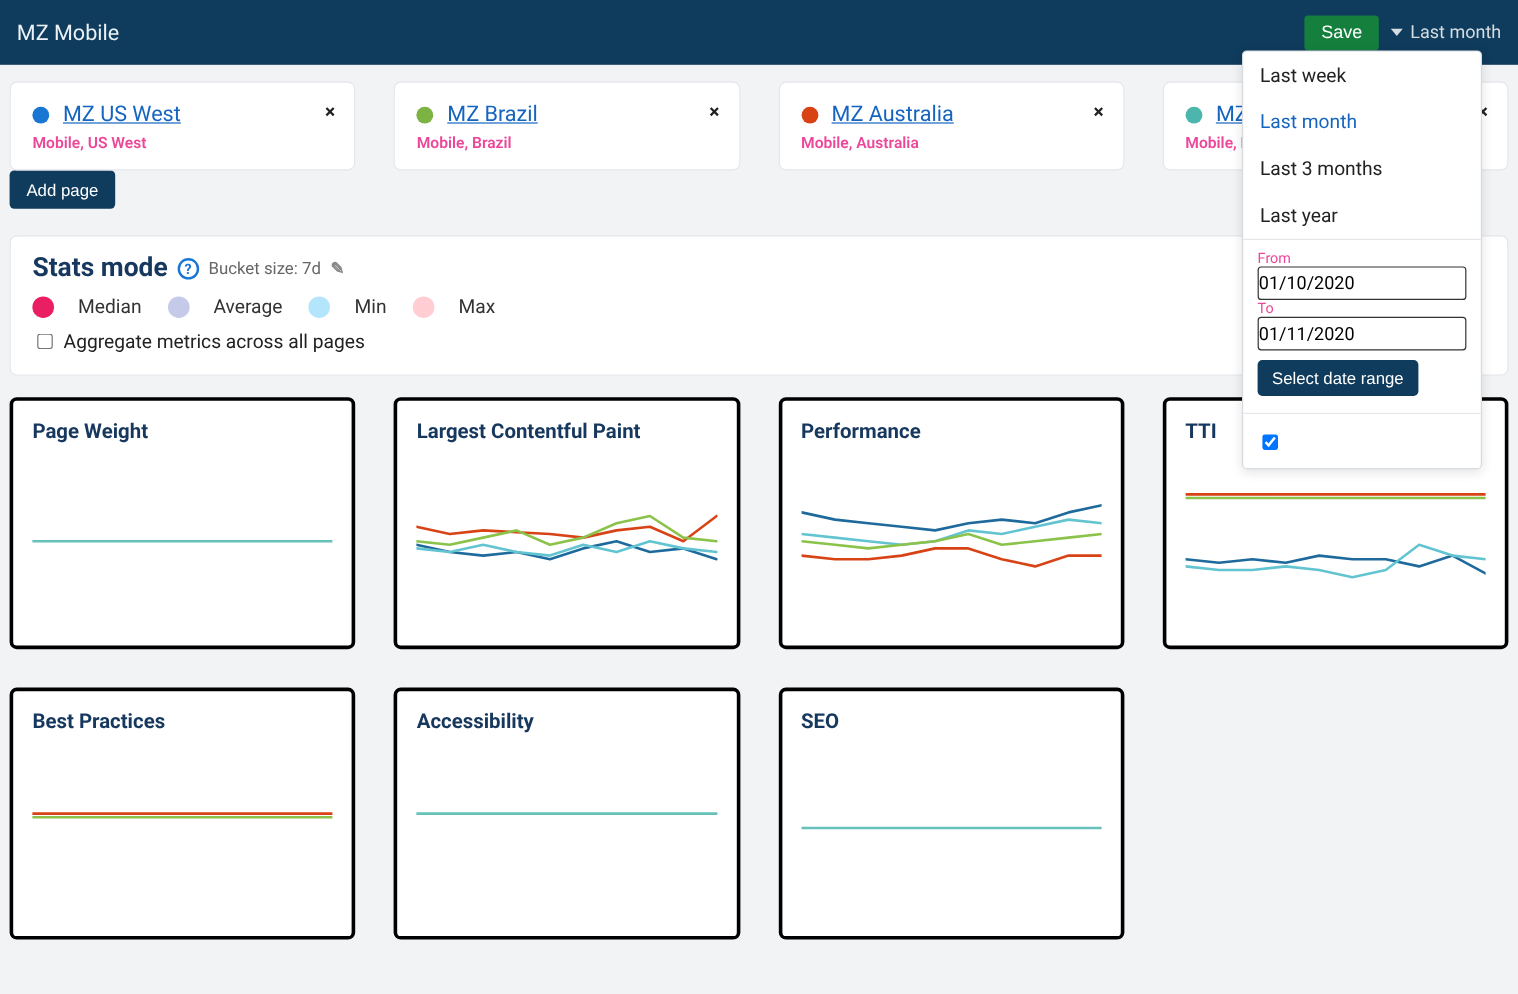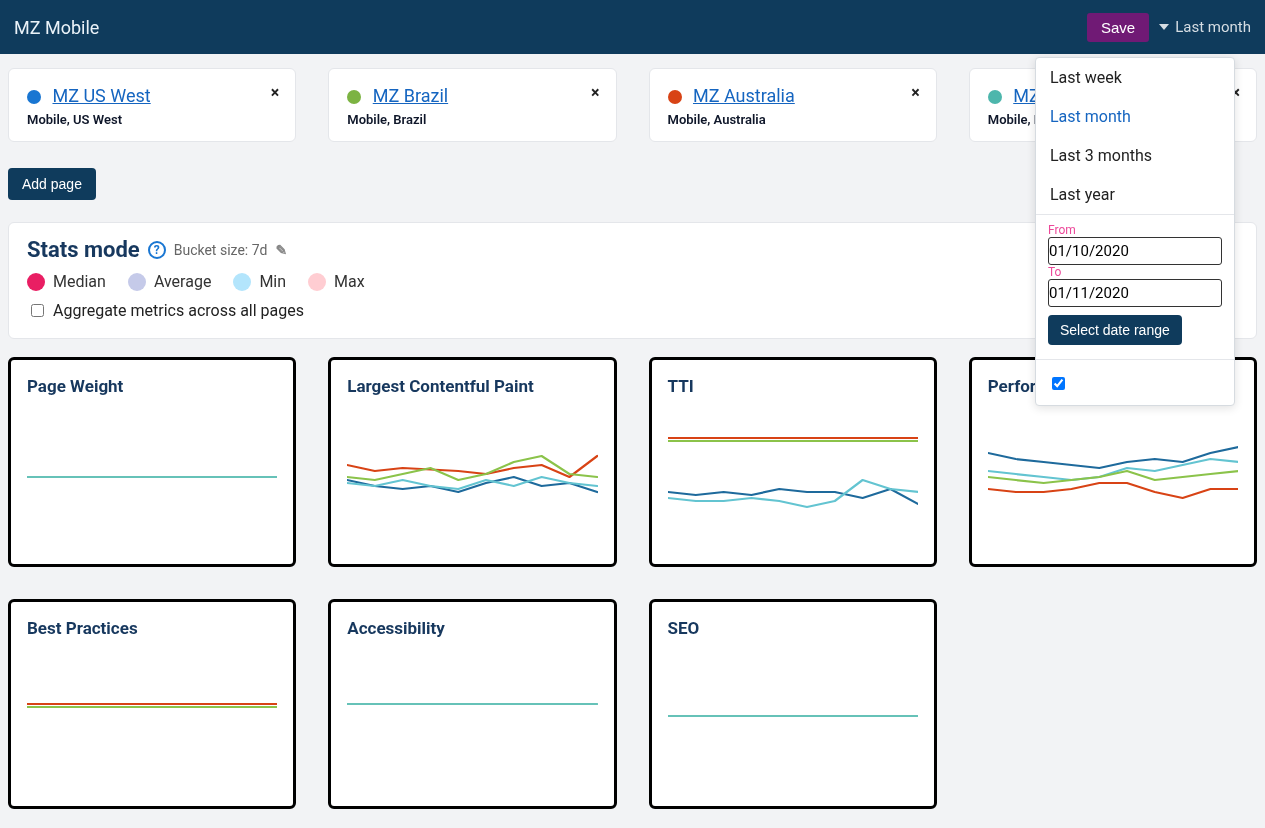--- a/index.html
+++ b/index.html
@@ -15,21 +15,21 @@
     color: #fff;
     height: 54px;
     display: flex;
     align-items: center;
     padding: 0 14px;
     justify-content: space-between;
   }
   .topbar-title { font-size: 18px; font-weight: 400; color: #eaf2f8; }
   .topbar-right { display: flex; align-items: center; gap: 10px; position: relative; }
   .save-btn {
-    background: #701a75;
+    background: #15803d;
     color: #fff;
     border: none;
     padding: 6px 14px;
     font-size: 15px;
     border-radius: 3px;
     cursor: pointer;
   }
   .range-trigger {
     display: flex;
     align-items: center;
@@ -57,28 +57,27 @@
     border: 1px solid #e4e6ea;
     border-radius: 6px;
     padding: 16px 18px 14px;
     position: relative;
   }
   .page-card .dot {
     width: 14px; height: 14px; border-radius: 50%;
     display: inline-block; margin-right: 8px; vertical-align: -2px;
   }
   .page-card-title { color: #1565c0; font-size: 18px; font-weight: 400; }
-  .page-card-sub { font-size: 13px; font-weight: 600; color: #0f172a; margin-top: 6px; }
+  .page-card-sub { font-size: 13px; font-weight: 600; color: #ec4899; margin-top: 6px; }
   .page-card-close {
     position: absolute; top: 14px; right: 16px;
     font-size: 16px; font-weight: 700; cursor: pointer; color: #222;
   }
 
   .add-page-btn {
-    margin-top: 26px;
     background: #0f3b5c;
     color: #fff;
     border: none;
     padding: 8px 14px;
     font-size: 14px;
     border-radius: 4px;
     cursor: pointer;
   }
 
   .stats-card {
@@ -93,21 +92,21 @@
     display: flex; align-items: center; gap: 8px;
   }
   .help-icon {
     width: 18px; height: 18px; border: 2px solid #1976d2; border-radius: 50%;
     color: #1976d2; font-size: 12px; font-weight: 700;
     display: inline-flex; align-items: center; justify-content: center;
   }
   .bucket { color: #666; font-size: 14px; font-weight: 400; }
   .pencil { color: #888; font-size: 14px; cursor: pointer; }
   .legend-row { margin-top: 10px; display: flex; gap: 22px; align-items: center; }
-  .legend-item { display: flex; align-items: center; gap: 8px; font-size: 16px; color: #333; }
+  .legend-item { display: flex; align-items: center; gap: 20px; font-size: 16px; color: #333; }
   .legend-dot { width: 18px; height: 18px; border-radius: 50%; }
   .agg-row { margin-top: 10px; display: flex; align-items: flex-start; gap: 6px; font-size: 16px; }
 
   .charts-grid {
     margin-top: 18px;
     display: grid;
     grid-template-columns: repeat(4, 1fr);
     gap: 32px;
   }
   .chart-card {
@@ -118,21 +117,21 @@
     height: 210px;
     position: relative;
     overflow: hidden;
   }
   .chart-title { font-size: 17px; font-weight: 700; color: #17385e; }
   .chart-body { position: absolute; left: 16px; right: 16px; bottom: 12px; top: 42px; }
 
   
   .popover {
     position: absolute;
-    top: 44px; right: 16px;
+    top: 29px; right: 16px;
     width: 200px;
     background: #fff;
     border: 1px solid #d6dbe0;
     border-radius: 4px;
     box-shadow: 0 2px 10px rgba(0,0,0,0.12);
     z-index: 100;
     padding-bottom: 12px;
   }
   .popover-item {
     padding: 10px 14px;
@@ -279,38 +278,38 @@
       <div class="chart-card">
     <div class="chart-title">Largest Contentful Paint</div>
     <div class="chart-body"><svg viewBox="0 0 260 150" preserveAspectRatio="none" style="width:100%;height:100%">
             <path d="M0.0 63.0 L28.9 69.0 L57.8 66.0 L86.7 67.5 L115.6 69.0 L144.4 72.0 L173.3 66.0 L202.2 63.0 L231.1 75.0 L260.0 54.0 " fill="none" stroke="#d84315" stroke-width="2.2" stroke-linejoin="round" stroke-linecap="round"></path>
             <path d="M0.0 75.0 L28.9 78.0 L57.8 72.0 L86.7 66.0 L115.6 78.0 L144.4 72.0 L173.3 60.0 L202.2 54.0 L231.1 72.0 L260.0 75.0 " fill="none" stroke="#8bc34a" stroke-width="2.2" stroke-linejoin="round" stroke-linecap="round"></path>
             <path d="M0.0 78.0 L28.9 84.0 L57.8 87.0 L86.7 84.0 L115.6 90.0 L144.4 81.0 L173.3 75.0 L202.2 84.0 L231.1 81.0 L260.0 90.0 " fill="none" stroke="#1e6a9c" stroke-width="2.2" stroke-linejoin="round" stroke-linecap="round"></path>
             <path d="M0.0 81.0 L28.9 84.0 L57.8 78.0 L86.7 84.0 L115.6 87.0 L144.4 78.0 L173.3 84.0 L202.2 75.0 L231.1 81.0 L260.0 84.0 " fill="none" stroke="#63c4d1" stroke-width="2.2" stroke-linejoin="round" stroke-linecap="round"></path>
           </svg></div>
   </div>
       <div class="chart-card">
+    <div class="chart-title">Performance</div>
+    <div class="chart-body"><svg viewBox="0 0 260 150" preserveAspectRatio="none" style="width:100%;height:100%">
+            <path d="M0.0 51.0 L28.9 57.0 L57.8 60.0 L86.7 63.0 L115.6 66.0 L144.4 60.0 L173.3 57.0 L202.2 60.0 L231.1 51.0 L260.0 45.0 " fill="none" stroke="#1e6a9c" stroke-width="2.2" stroke-linejoin="round" stroke-linecap="round"></path>
+            <path d="M0.0 69.0 L28.9 72.0 L57.8 75.0 L86.7 78.0 L115.6 75.0 L144.4 66.0 L173.3 69.0 L202.2 63.0 L231.1 57.0 L260.0 60.0 " fill="none" stroke="#63c4d1" stroke-width="2.2" stroke-linejoin="round" stroke-linecap="round"></path>
+            <path d="M0.0 75.0 L28.9 78.0 L57.8 81.0 L86.7 78.0 L115.6 75.0 L144.4 69.0 L173.3 78.0 L202.2 75.0 L231.1 72.0 L260.0 69.0 " fill="none" stroke="#8bc34a" stroke-width="2.2" stroke-linejoin="round" stroke-linecap="round"></path>
+            <path d="M0.0 87.0 L28.9 90.0 L57.8 90.0 L86.7 87.0 L115.6 81.0 L144.4 81.0 L173.3 90.0 L202.2 96.0 L231.1 87.0 L260.0 87.0 " fill="none" stroke="#d84315" stroke-width="2.2" stroke-linejoin="round" stroke-linecap="round"></path>
+          </svg></div>
+  </div>
+      <div class="chart-card">
     <div class="chart-title">TTI</div>
     <div class="chart-body"><svg viewBox="0 0 260 150" preserveAspectRatio="none" style="width:100%;height:100%">
             <path d="M0.0 36.0 L28.9 36.0 L57.8 36.0 L86.7 36.0 L115.6 36.0 L144.4 36.0 L173.3 36.0 L202.2 36.0 L231.1 36.0 L260.0 36.0 " fill="none" stroke="#d84315" stroke-width="2.2" stroke-linejoin="round" stroke-linecap="round"></path>
             <path d="M0.0 39.0 L28.9 39.0 L57.8 39.0 L86.7 39.0 L115.6 39.0 L144.4 39.0 L173.3 39.0 L202.2 39.0 L231.1 39.0 L260.0 39.0 " fill="none" stroke="#8bc34a" stroke-width="2.2" stroke-linejoin="round" stroke-linecap="round"></path>
             <path d="M0.0 90.0 L28.9 93.0 L57.8 90.0 L86.7 93.0 L115.6 87.0 L144.4 90.0 L173.3 90.0 L202.2 96.0 L231.1 87.0 L260.0 102.0 " fill="none" stroke="#1e6a9c" stroke-width="2.2" stroke-linejoin="round" stroke-linecap="round"></path>
             <path d="M0.0 96.0 L28.9 99.0 L57.8 99.0 L86.7 96.0 L115.6 99.0 L144.4 105.0 L173.3 99.0 L202.2 78.0 L231.1 87.0 L260.0 90.0 " fill="none" stroke="#63c4d1" stroke-width="2.2" stroke-linejoin="round" stroke-linecap="round"></path>
           </svg></div>
   </div>
       <div class="chart-card">
-    <div class="chart-title">Performance</div>
-    <div class="chart-body"><svg viewBox="0 0 260 150" preserveAspectRatio="none" style="width:100%;height:100%">
-            <path d="M0.0 51.0 L28.9 57.0 L57.8 60.0 L86.7 63.0 L115.6 66.0 L144.4 60.0 L173.3 57.0 L202.2 60.0 L231.1 51.0 L260.0 45.0 " fill="none" stroke="#1e6a9c" stroke-width="2.2" stroke-linejoin="round" stroke-linecap="round"></path>
-            <path d="M0.0 69.0 L28.9 72.0 L57.8 75.0 L86.7 78.0 L115.6 75.0 L144.4 66.0 L173.3 69.0 L202.2 63.0 L231.1 57.0 L260.0 60.0 " fill="none" stroke="#63c4d1" stroke-width="2.2" stroke-linejoin="round" stroke-linecap="round"></path>
-            <path d="M0.0 75.0 L28.9 78.0 L57.8 81.0 L86.7 78.0 L115.6 75.0 L144.4 69.0 L173.3 78.0 L202.2 75.0 L231.1 72.0 L260.0 69.0 " fill="none" stroke="#8bc34a" stroke-width="2.2" stroke-linejoin="round" stroke-linecap="round"></path>
-            <path d="M0.0 87.0 L28.9 90.0 L57.8 90.0 L86.7 87.0 L115.6 81.0 L144.4 81.0 L173.3 90.0 L202.2 96.0 L231.1 87.0 L260.0 87.0 " fill="none" stroke="#d84315" stroke-width="2.2" stroke-linejoin="round" stroke-linecap="round"></path>
-          </svg></div>
-  </div>
-      <div class="chart-card">
     <div class="chart-title">Best Practices</div>
     <div class="chart-body"><svg viewBox="0 0 260 150" preserveAspectRatio="none" style="width:100%;height:100%">
             <path d="M0.0 60.0 L28.9 60.0 L57.8 60.0 L86.7 60.0 L115.6 60.0 L144.4 60.0 L173.3 60.0 L202.2 60.0 L231.1 60.0 L260.0 60.0 " fill="none" stroke="#d84315" stroke-width="2.2" stroke-linejoin="round" stroke-linecap="round"></path>
             <path d="M0.0 63.0 L28.9 63.0 L57.8 63.0 L86.7 63.0 L115.6 63.0 L144.4 63.0 L173.3 63.0 L202.2 63.0 L231.1 63.0 L260.0 63.0 " fill="none" stroke="#8bc34a" stroke-width="2.2" stroke-linejoin="round" stroke-linecap="round"></path>
           </svg></div>
   </div>
       <div class="chart-card">
     <div class="chart-title">Accessibility</div>
     <div class="chart-body"><svg viewBox="0 0 260 150" preserveAspectRatio="none" style="width:100%;height:100%">
             <path d="M0.0 60.0 L28.9 60.0 L57.8 60.0 L86.7 60.0 L115.6 60.0 L144.4 60.0 L173.3 60.0 L202.2 60.0 L231.1 60.0 L260.0 60.0 " fill="none" stroke="#66c2b8" stroke-width="2.2" stroke-linejoin="round" stroke-linecap="round"></path>

